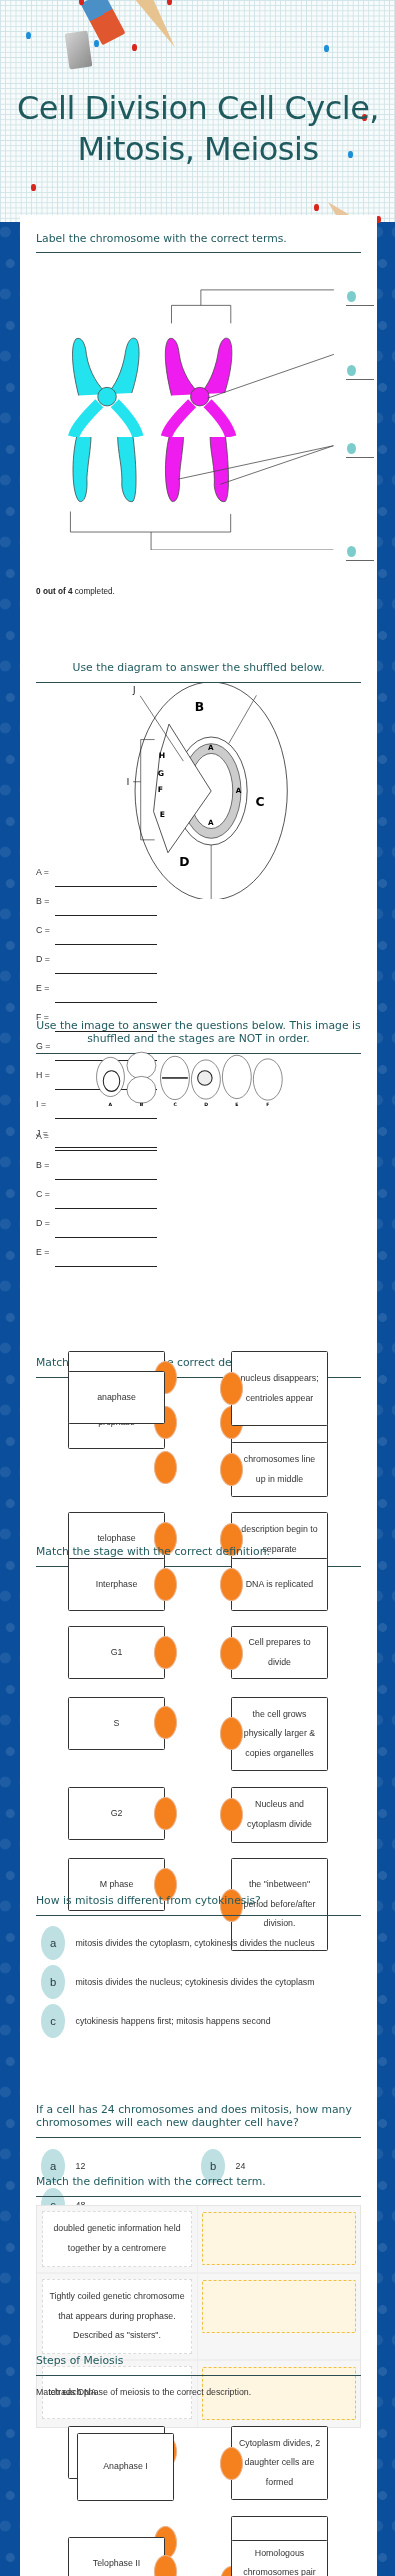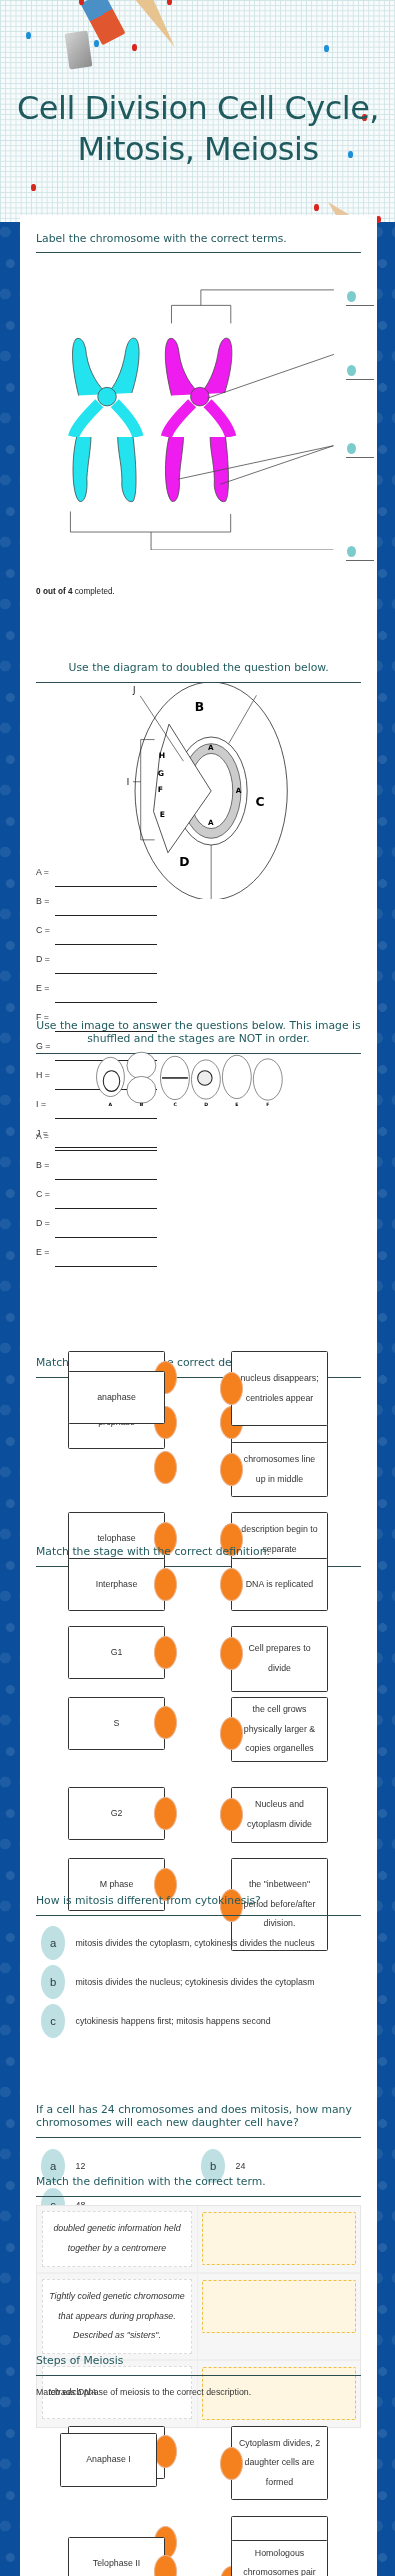--- a/index.html
+++ b/index.html
@@ -83,21 +83,21 @@
     position: absolute; width: 23px; height: 33px; border-radius: 50%;
     background: #f5801e; border: 0.8px solid #e9b18a;
   }
   .opt { display: flex; align-items: center; height: 39px; font-size: 8.8px; color: #333; }
   .opt .bubble {
     width: 24px; height: 34px; border-radius: 50%; background: #bfe0e3;
     color: #2b3a3c; display: flex; align-items: center; justify-content: center;
     font-size: 11.3px; margin-left: 5.2px; margin-right: 10.3px;
   }
   .def-table { border: 0.5px solid #e5e5e5; background: #f6f6f6; }
-  .def-row { display: flex; border-bottom: 2.1px solid #efefef; font-style: italic; }
+  .def-row { display: flex; border-bottom: 2.1px solid #efefef; }
   .def-left {
     width: 161px; padding: 5.2px; border-right: 0.5px solid #eee;
   }
   .def-left .inner {
     border: 0.8px dashed #dcdcdc; background: #fff; font-size: 8.8px; line-height: 19.6px;
     text-align: center; padding: 7.2px 5.2px; color: #333;
   }
   .def-right { flex: 1; padding: 6.2px 4.1px; }
   .drop {
     border: 0.8px dashed #f0c045; background: #fef6e1; height: 53px; border-radius: 1.5px;
@@ -172,21 +172,21 @@
   </div>
   <div style="position:absolute;left:326px;top:331px;width:29px" data-name="label-d">
     <div style="width:9.3px;height:11.3px;border-radius:50%;background:#7ccccc;margin-left:1.5px" data-name="label-d-marker-icon"></div>
     <div style="border-bottom:1px solid #666;width:28px;margin-top:3.1px" data-name="label-d-line"></div>
   </div>
   <div class="completed" style="position:absolute;left:16.5px;top:372px" data-name="q1-progress">
     <b data-name="progress-count">0 out of 4</b><span data-name="progress-text"> completed.</span>
   </div>
 
   <div class="section" style="top:446px" data-name="question-cell-cycle-diagram">
-    <div class="sec-title center" data-name="question-title">Use the diagram to doubled the question below.</div>
+    <div class="sec-title center" data-name="question-title">Use the diagram to answer the shuffled below.</div>
   </div>
   <svg style="position:absolute;left:82px;top:468px" width="206" height="216" data-name="cell-cycle-diagram" viewBox="0 0 400 420">
     <ellipse cx="212" cy="210" rx="148" ry="212" fill="#fff" stroke="#222" stroke-width="1.5"></ellipse>
     <ellipse cx="212" cy="210" rx="70" ry="105" fill="#fff" stroke="#222" stroke-width="1.5"></ellipse>
     <ellipse cx="212" cy="210" rx="58" ry="92" fill="#ccc" stroke="#222" stroke-width="1.2"></ellipse>
     <ellipse cx="212" cy="210" rx="42" ry="73" fill="#fff" stroke="#222" stroke-width="1.2"></ellipse>
     <polygon points="212,210 130,80 112,140 100,250 128,330" fill="#fff" stroke="#222" stroke-width="1.5"></polygon>
     <line x1="246" y1="118" x2="300" y2="24" stroke="#222" stroke-width="1.2"></line>
     <line x1="212" y1="315" x2="212" y2="420" stroke="#222" stroke-width="1.2"></line>
     <text x="180" y="55" font-size="24" font-weight="bold" font-family="DejaVu Sans, sans-serif">B</text>
@@ -363,30 +363,30 @@
   <div class="m-dot" style="left:154px;top:1568px" data-name="connector-dot"></div>
   <div class="m-box" style="left:231px;top:1558px;height:53px" data-name="match-right-1">
       <span data-name="match-right-label">DNA is replicated</span>
     </div>
   <div class="m-dot" style="left:220px;top:1568px" data-name="connector-dot"></div>
 
   <div class="m-box" style="left:68px;top:1626px;height:53px" data-name="match-left-g1">
       <span data-name="match-left-label">G1</span>
     </div>
   <div class="m-dot" style="left:154px;top:1636px" data-name="connector-dot"></div>
-  <div class="m-box" style="left:231px;top:1626px;height:66px" data-name="match-right-2">
+  <div class="m-box" style="left:231px;top:1626px;height:53px" data-name="match-right-2">
       <span data-name="match-right-label">Cell prepares to divide</span>
     </div>
   <div class="m-dot" style="left:220px;top:1637px" data-name="connector-dot"></div>
 
   <div class="m-box" style="left:68px;top:1697px;height:53px" data-name="match-left-s">
       <span data-name="match-left-label">S</span>
     </div>
   <div class="m-dot" style="left:154px;top:1706px" data-name="connector-dot"></div>
-  <div class="m-box" style="left:231px;top:1697px;height:65px" data-name="match-right-3">
+  <div class="m-box" style="left:231px;top:1697px;height:74px" data-name="match-right-3">
       <span data-name="match-right-label">the cell grows physically larger &amp; copies organelles</span>
     </div>
   <div class="m-dot" style="left:220px;top:1717px" data-name="connector-dot"></div>
 
   <div class="m-box" style="left:68px;top:1787px;height:53px" data-name="match-left-g2">
       <span data-name="match-left-label">G2</span>
     </div>
   <div class="m-dot" style="left:154px;top:1797px" data-name="connector-dot"></div>
   <div class="m-box" style="left:231px;top:1787px;height:56px" data-name="match-right-4">
       <span data-name="match-right-label">Nucleus and cytoplasm divide</span>
@@ -488,21 +488,21 @@
 <div class="abs" style="left:0;top:0" data-name="meiosis-match-area">
   <div class="m-box" style="left:68px;top:2426px;height:53px" data-name="match-left-prophase-i">
       <span data-name="match-left-label">Prophase I</span>
     </div>
   <div class="m-dot" style="left:154px;top:2435px" data-name="connector-dot"></div>
   <div class="m-box" style="left:231px;top:2426px;height:74px" data-name="match-right-1">
       <span data-name="match-right-label">Cytoplasm divides, 2 daughter cells are formed</span>
     </div>
   <div class="m-dot" style="left:220px;top:2447px" data-name="connector-dot"></div>
 
-  <div class="m-box" style="left:60px;top:2516px;height:54px" data-name="match-left-anaphase-i">
+  <div class="m-box" style="left:77px;top:2516px;height:68px" data-name="match-left-anaphase-i">
       <span data-name="match-left-label">Anaphase I</span>
     </div>
   <div class="m-dot" style="left:154px;top:2526px" data-name="connector-dot"></div>
   <div class="m-box" style="left:231px;top:2516px;height:133px" data-name="match-right-2">
       <span data-name="match-right-label">Nuclear membrane reforms, cytoplasm divides, 4 daughter cells formed</span>
     </div>
   <div class="m-dot" style="left:220px;top:2566px" data-name="connector-dot"></div>
 
   <div class="m-box" style="left:68px;top:2540px;height:53px" data-name="match-left-telophase-ii">
       <span data-name="match-left-label">Telophase II</span>

